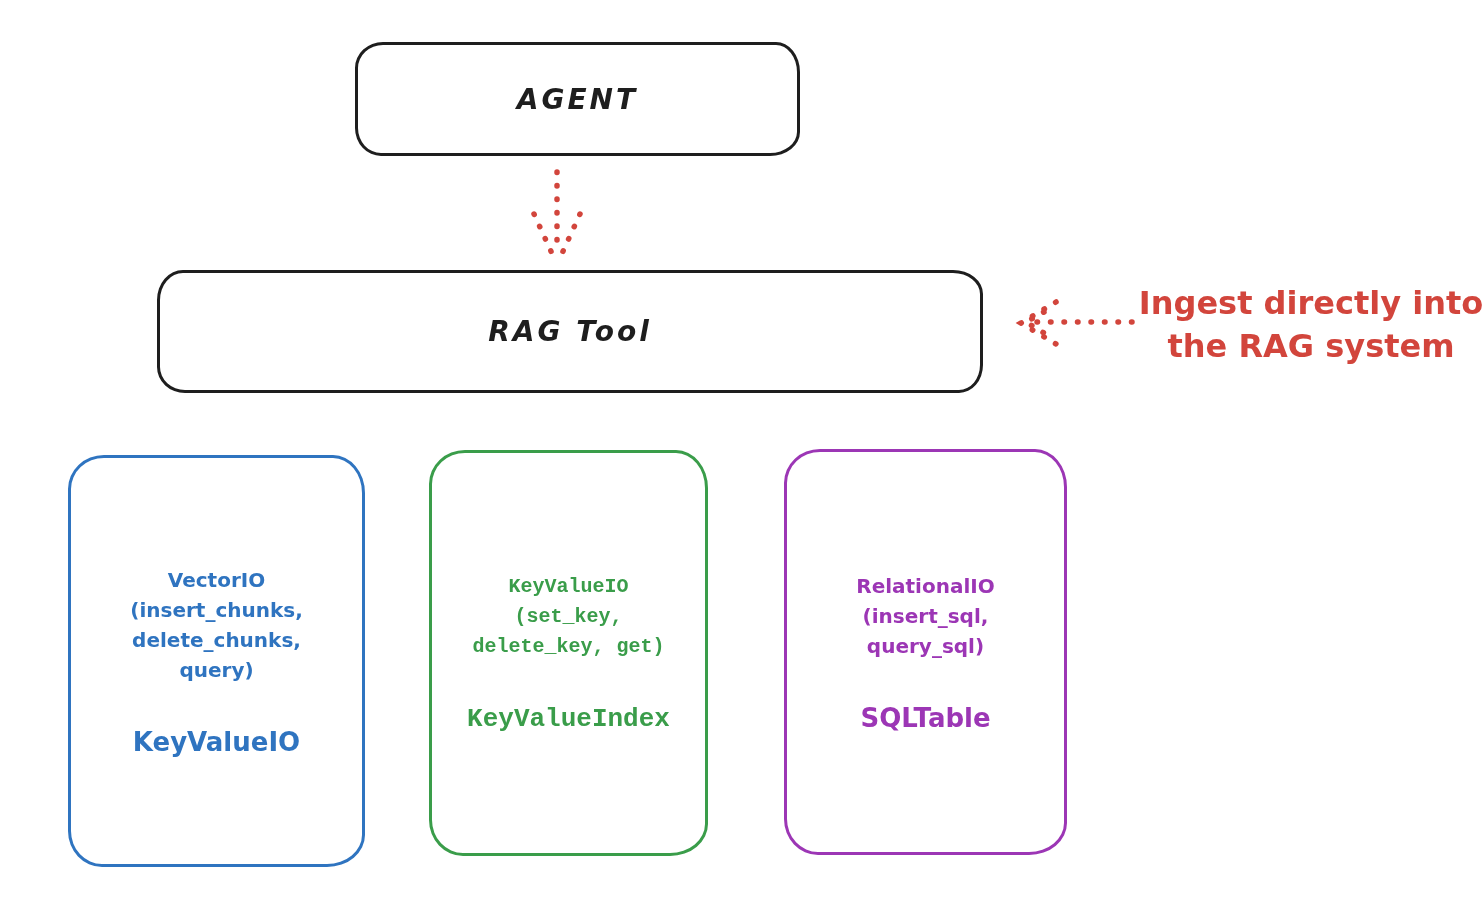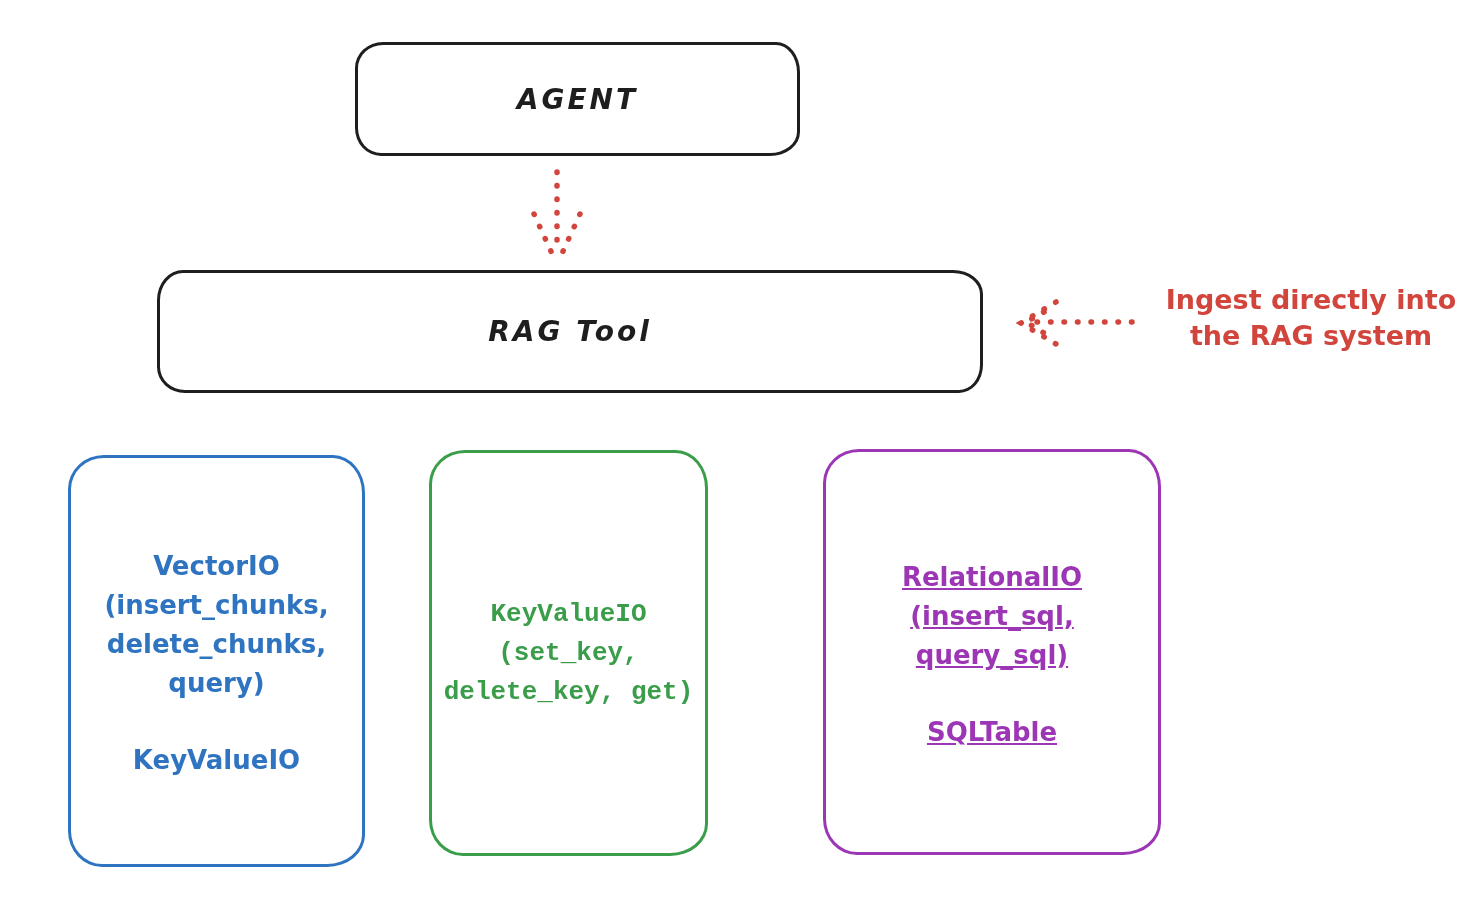--- a/index.html
+++ b/index.html
@@ -49,39 +49,39 @@
     border-radius: 36px 32px 38px 34px / 34px 38px 32px 36px;
     display: flex;
     flex-direction: column;
     align-items: center;
     justify-content: center;
     text-align: center;
     gap: 42px;
   }
   .card-vector   { left: 68px;  top: 455px; width: 297px; height: 412px; border: 3.5px solid #2f74c0; color: #2f74c0; }
   .card-keyvalue { left: 429px; top: 450px; width: 279px; height: 406px; border: 3.5px solid #3a9d4a; color: #3a9d4a; font-family: Liberation Mono, monospace; }
-  .card-relational { left: 823px; top: 449px; width: 338px; height: 406px; border: 3.5px solid #9c36b5; color: #9c36b5; text-decoration: underline; }
+  .card-relational { left: 784px; top: 449px; width: 283px; height: 406px; border: 3.5px solid #9c36b5; color: #9c36b5; }
 
   .card-io {
     white-space: pre-line;
-    font-size: 26px;
+    font-size: 20px;
     font-weight: 600;
     line-height: 1.5;
   }
   .card-index {
     font-size: 26px;
     font-weight: 600;
   }
 
   
   .annotation {
     position: absolute;
     left: 1138px; top: 282px; width: 346px;
     color: #d2453c;
-    font-size: 27px;
+    font-size: 32px;
     font-weight: 700;
     text-align: center;
     line-height: 1.35;
     white-space: pre-line;
   }
 
   .arrow-layer {
     position: absolute;
     left: 0; top: 0;
     pointer-events: none;
@@ -123,20 +123,21 @@
 (insert_chunks,
 delete_chunks,
 query)</div>
     <div class="card-index">KeyValueIO</div>
   </div>
 
   <div class="card card-keyvalue">
     <div class="card-io">KeyValueIO
 (set_key,
 delete_key, get)</div>
+    <div class="card-index">KeyValueIndex</div>
   </div>
 
   <div class="card card-relational">
     <div class="card-io">RelationalIO
 (insert_sql,
 query_sql)</div>
     <div class="card-index">SQLTable</div>
   </div>
 
 </div>

